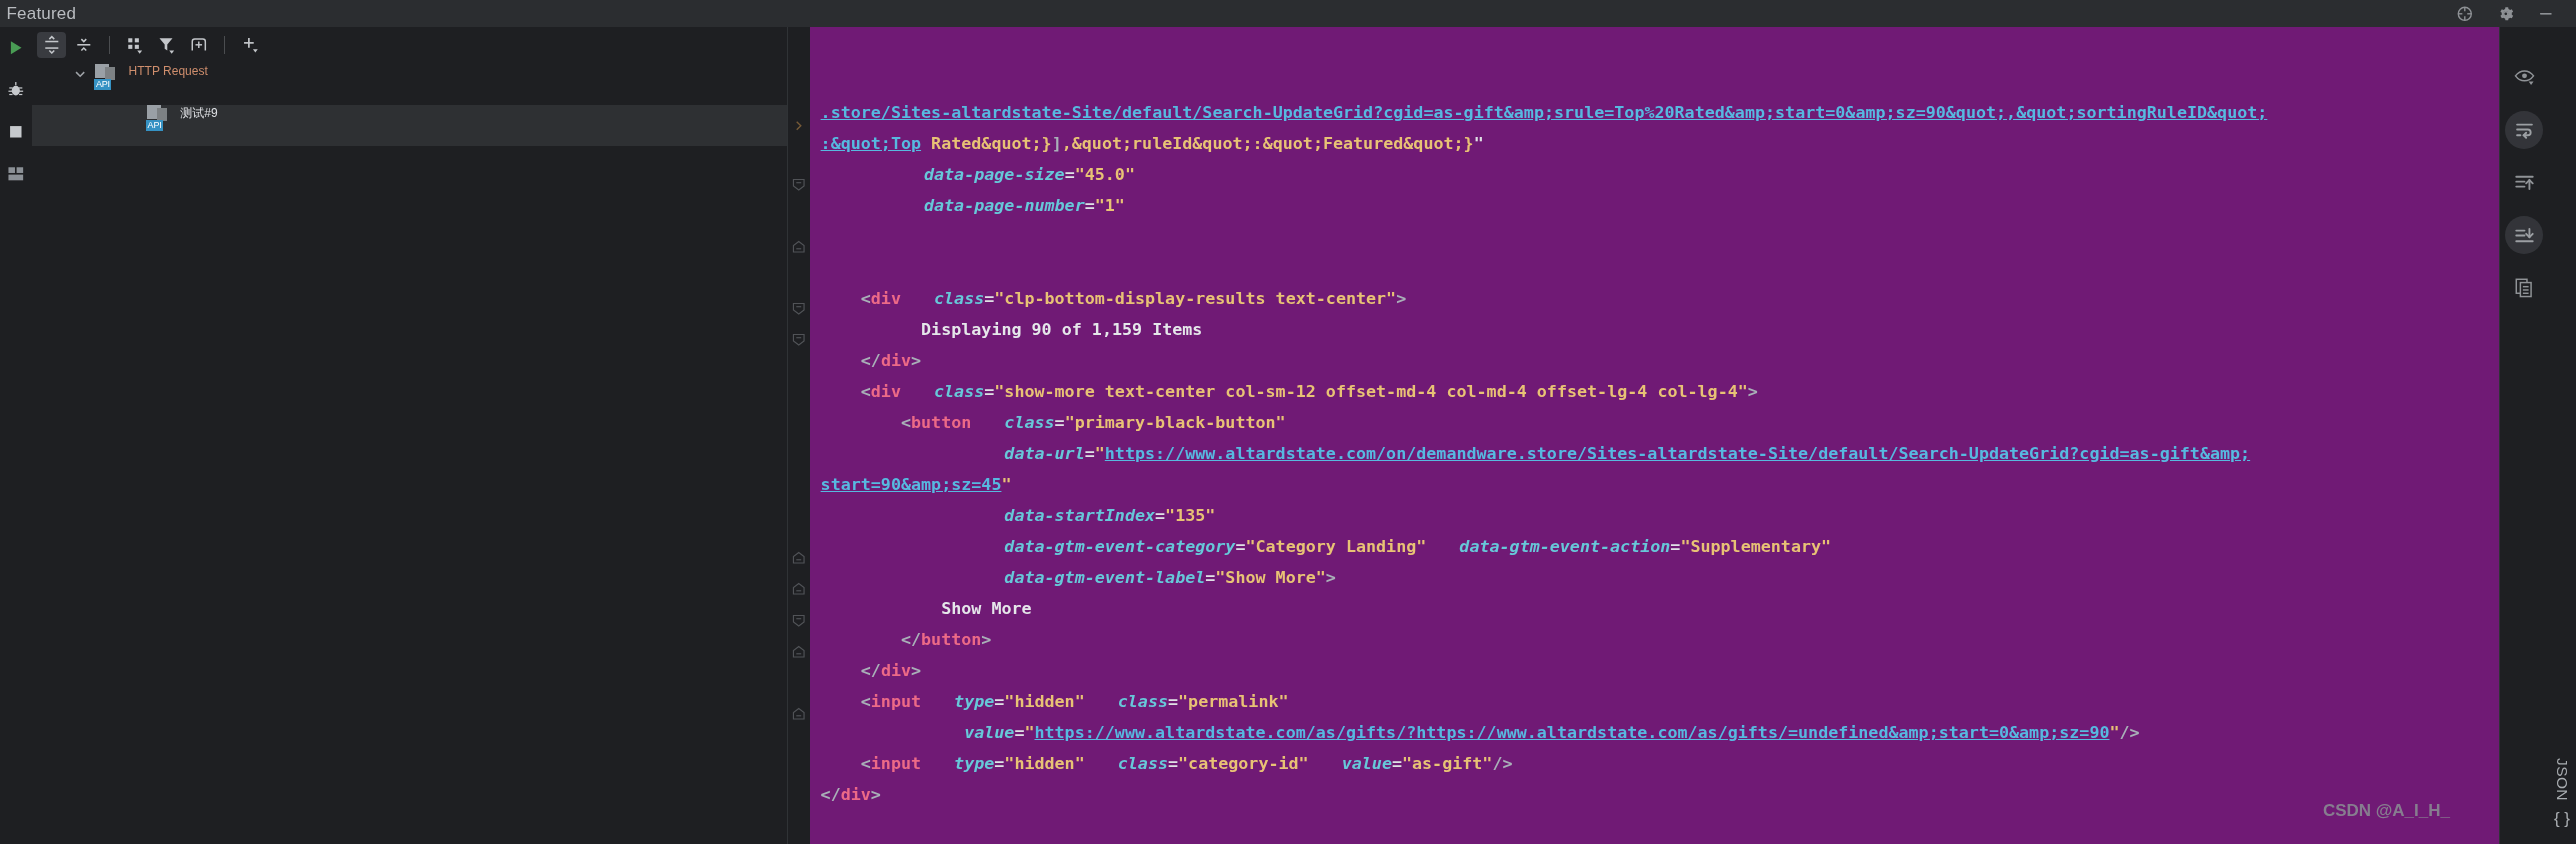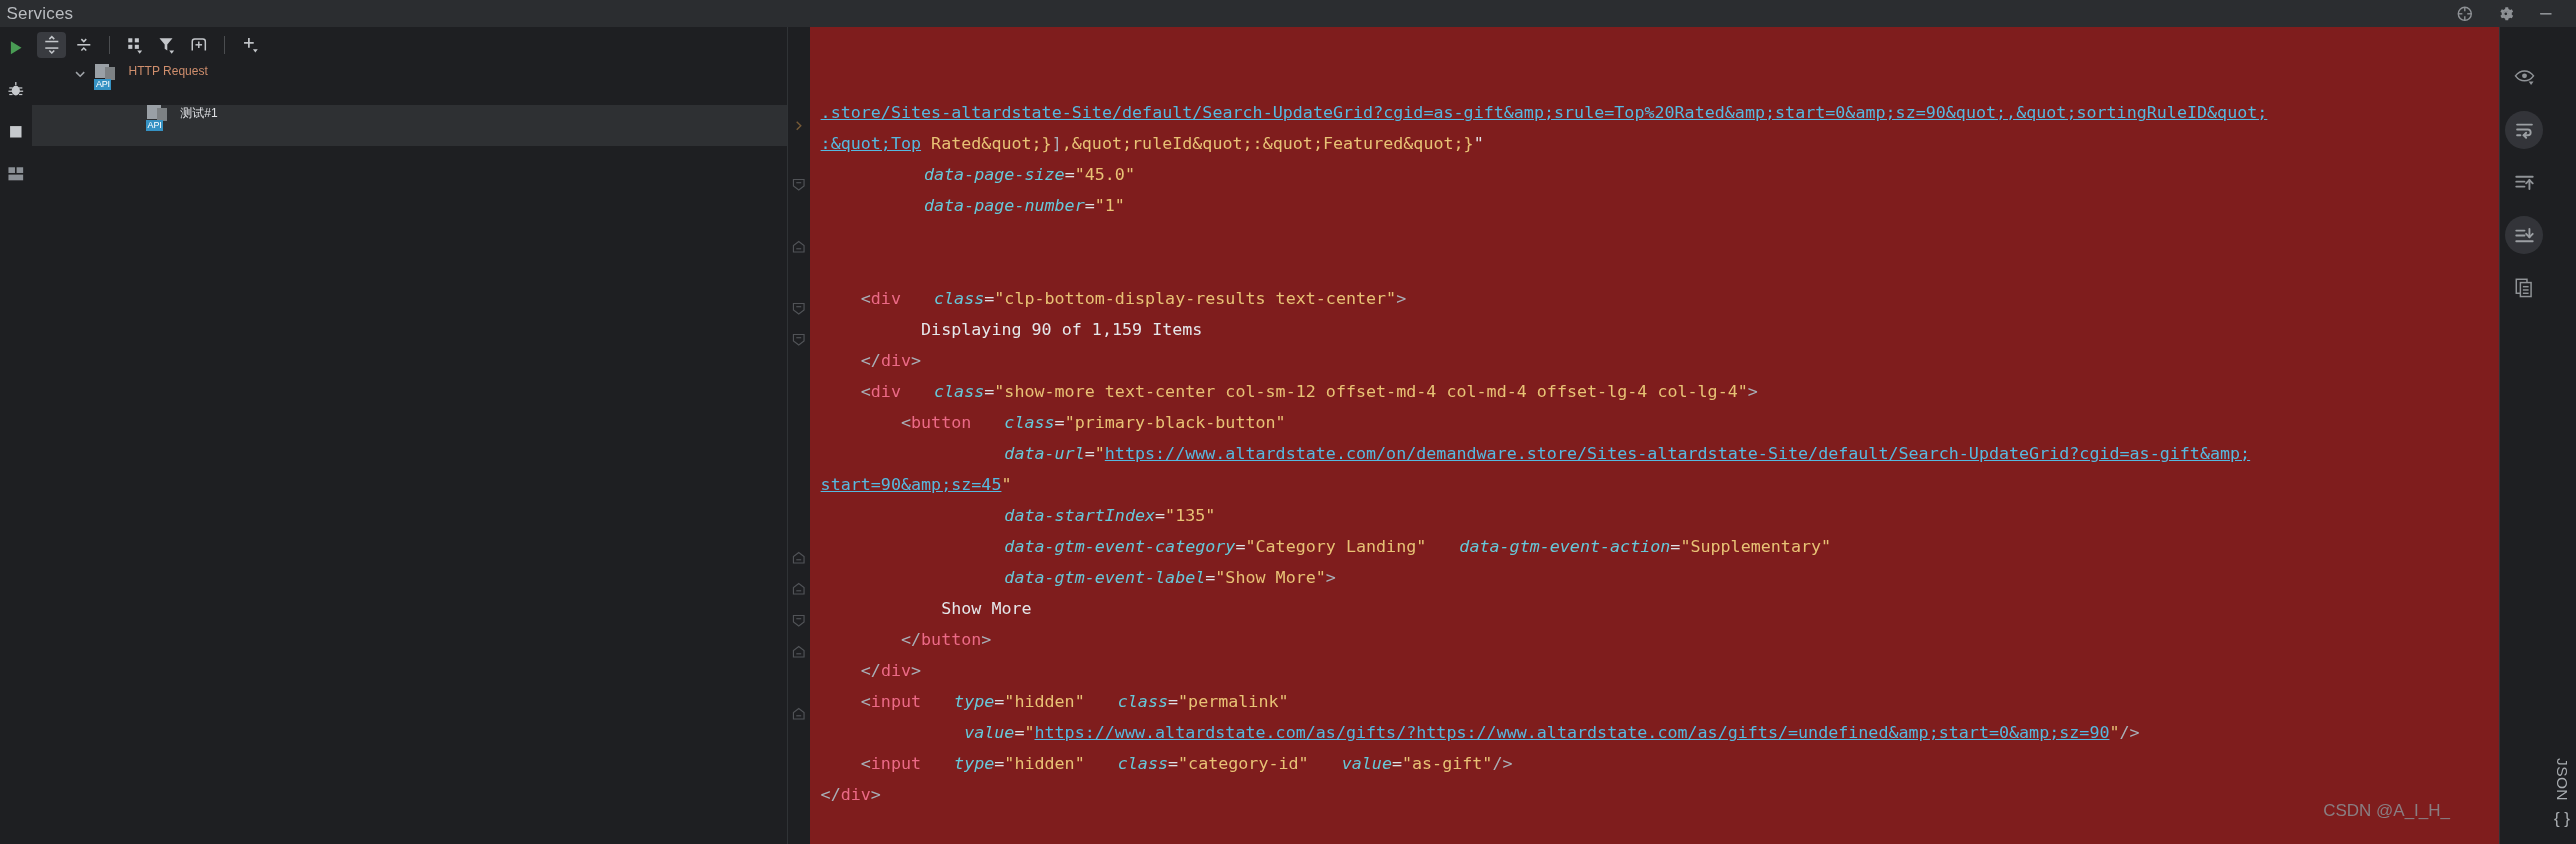--- a/index.html
+++ b/index.html
@@ -141,24 +141,25 @@
     font-size: 9px;
     line-height: 9px;
     padding: 0.8px 1.6px;
     font-family: "Liberation Sans", sans-serif;
     letter-spacing: -0.2px;
   }
 
   
   .editorpane {
     flex: 1 1 auto;
-    background: #7f1d1d;
+    background: #701a75;
     position: relative;
     display: flex;
     min-width: 0;
+    font-weight: bold;
   }
   .gutter {
     width: 22px;
     background: #1e1f22;
     flex: 0 0 22px;
     position: relative;
   }
   .fold {
     position: absolute;
     left: 3.3px;
@@ -240,21 +241,21 @@
     opacity: .85;
   }
   svg { display: block; }
 </style>
 </head>
 <body>
 
 <div class="app">
 
   <div class="titlebar">
-    <span class="titlebar-label">Services</span>
+    <span class="titlebar-label">Featured</span>
 
     <div class="titlebar-right">
       <span class="tb-ico">
         <svg width="19.6" height="19.6" viewBox="0 0 24 24" fill="none" stroke="#b4b8bc" stroke-width="1.7">
           <circle cx="12" cy="12" r="8"></circle>
           <line x1="12" y1="4" x2="12" y2="9"></line>
           <line x1="12" y1="15" x2="12" y2="20"></line>
           <line x1="4" y1="12" x2="9" y2="12"></line>
           <line x1="15" y1="12" x2="20" y2="12"></line>
         </svg>
@@ -381,21 +382,21 @@
 
         <div class="tree-row depth3 selected">
           <span class="tree-icon">
             <span class="api-ico">
               <span class="page"></span>
                 <span class="page2"></span>
               <span class="lines"><span class="ln"></span><span class="ln"></span><span class="ln"></span></span>
               <span class="badge">API</span>
             </span>
           </span>
-          <span class="tree-label plain">测试#1</span>
+          <span class="tree-label plain">测试#9</span>
         </div>
 
       </div>
     </div>
 
     <div class="editorpane">
 
       <div class="gutter">
 
         <span class="fold" style="top:91px">

